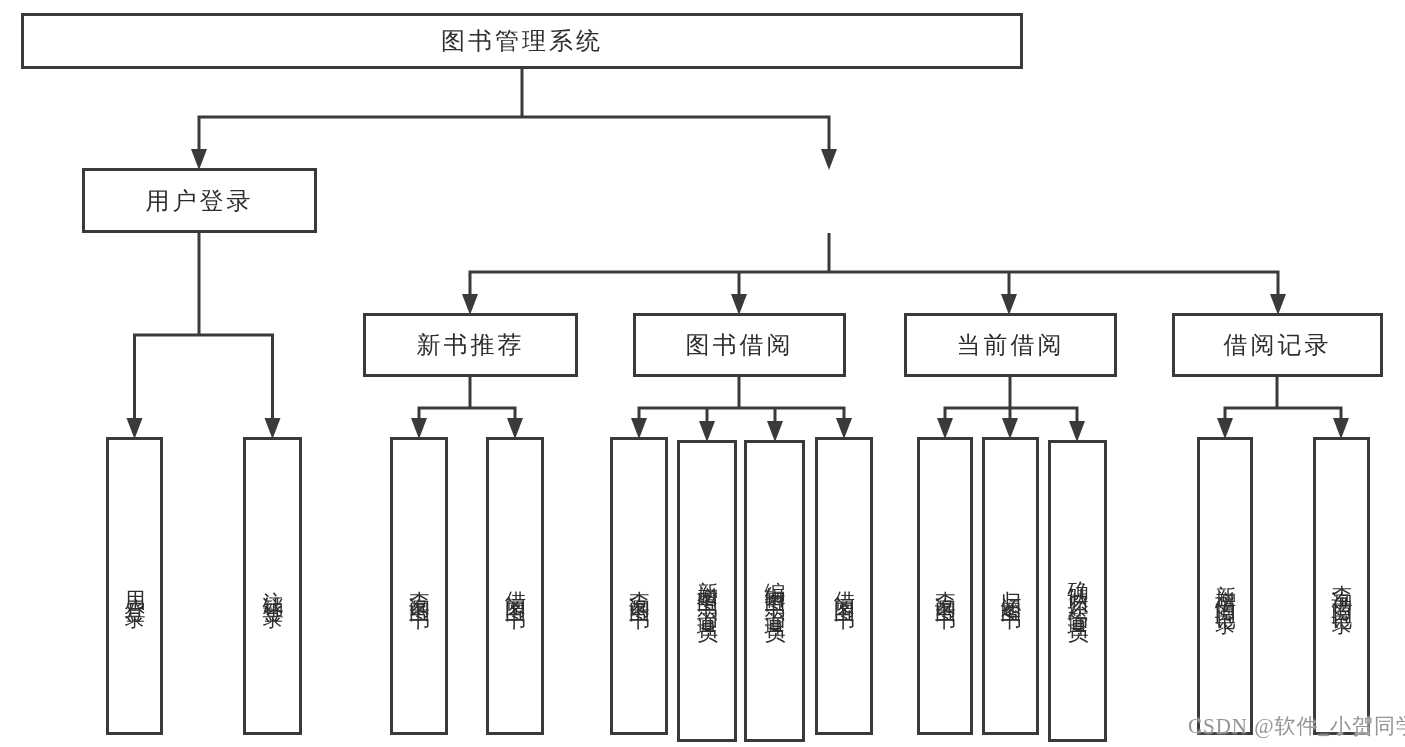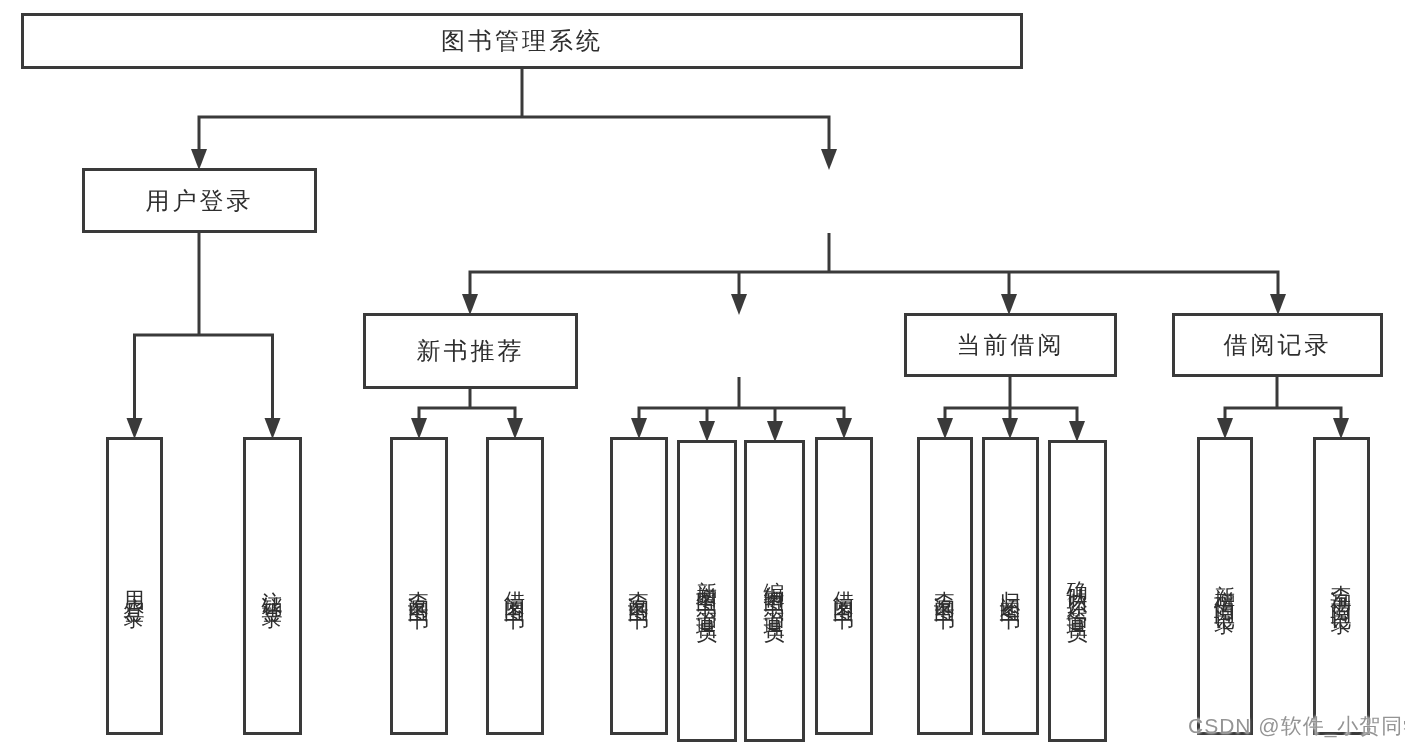--- a/index.html
+++ b/index.html
@@ -7,21 +7,21 @@
     --text: #2e2e2e;
     --wm: #949494;
     --bg: #ffffff;
   }
   html, body { margin: 0; padding: 0; background: var(--bg); }
   #canvas {
     position: relative;
     width: 1405px;
     height: 747px;
     background: var(--bg);
-    font-family: Liberation Sans, sans-serif;
+    font-family: Liberation Serif, serif;
     overflow: hidden;
   }
   #wires { position: absolute; left: 0; top: 0; width: 1405px; height: 747px; }
   #wires path { stroke: var(--line); stroke-width: 3; fill: none; }
   #wires polygon { fill: var(--line); stroke: none; }
   .box {
     position: absolute;
     background: #fff;
     border: 3px solid var(--line);
     box-sizing: border-box;
@@ -122,22 +122,25 @@
   </svg>
 
   <div class="box h" style="left:21px;top:13px;width:1002px;height:56px">
     <span class="label">图书管理系统</span>
   </div>
 
   <div class="box h" style="left:82px;top:168px;width:235px;height:65px">
     <span class="label">用户登录</span>
   </div>
 
-  <div class="box h" style="left:363px;top:313px;width:215px;height:76px">
+  <div class="box h" style="left:363px;top:313px;width:215px;height:64px">
     <span class="label">新书推荐</span>
+  </div>
+  <div class="box h" style="left:633px;top:313px;width:213px;height:64px">
+    <span class="label">图书借阅</span>
   </div>
   <div class="box h" style="left:904px;top:313px;width:213px;height:64px">
     <span class="label">当前借阅</span>
   </div>
   <div class="box h" style="left:1172px;top:313px;width:211px;height:64px">
     <span class="label">借阅记录</span>
   </div>
 
   <div class="box v" style="left:106px;top:437px;width:57px;height:298px">
     <span class="label">用户登录</span>

